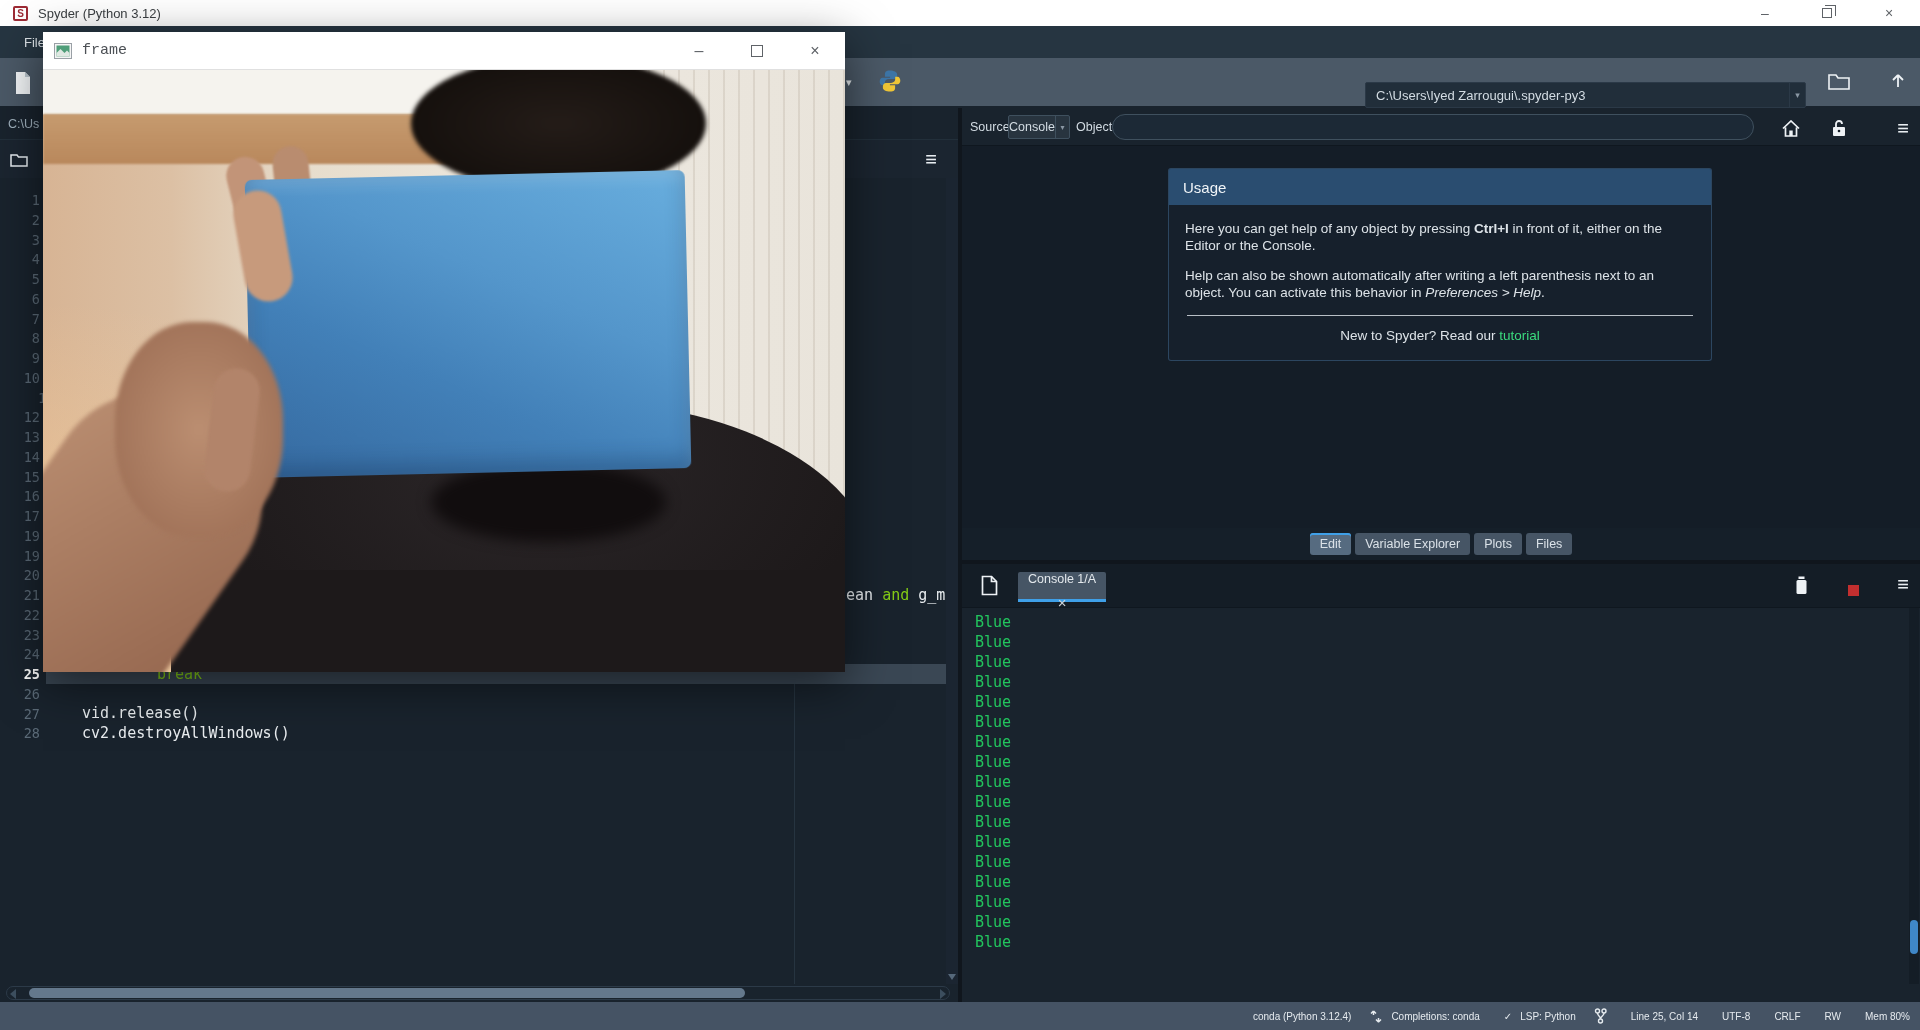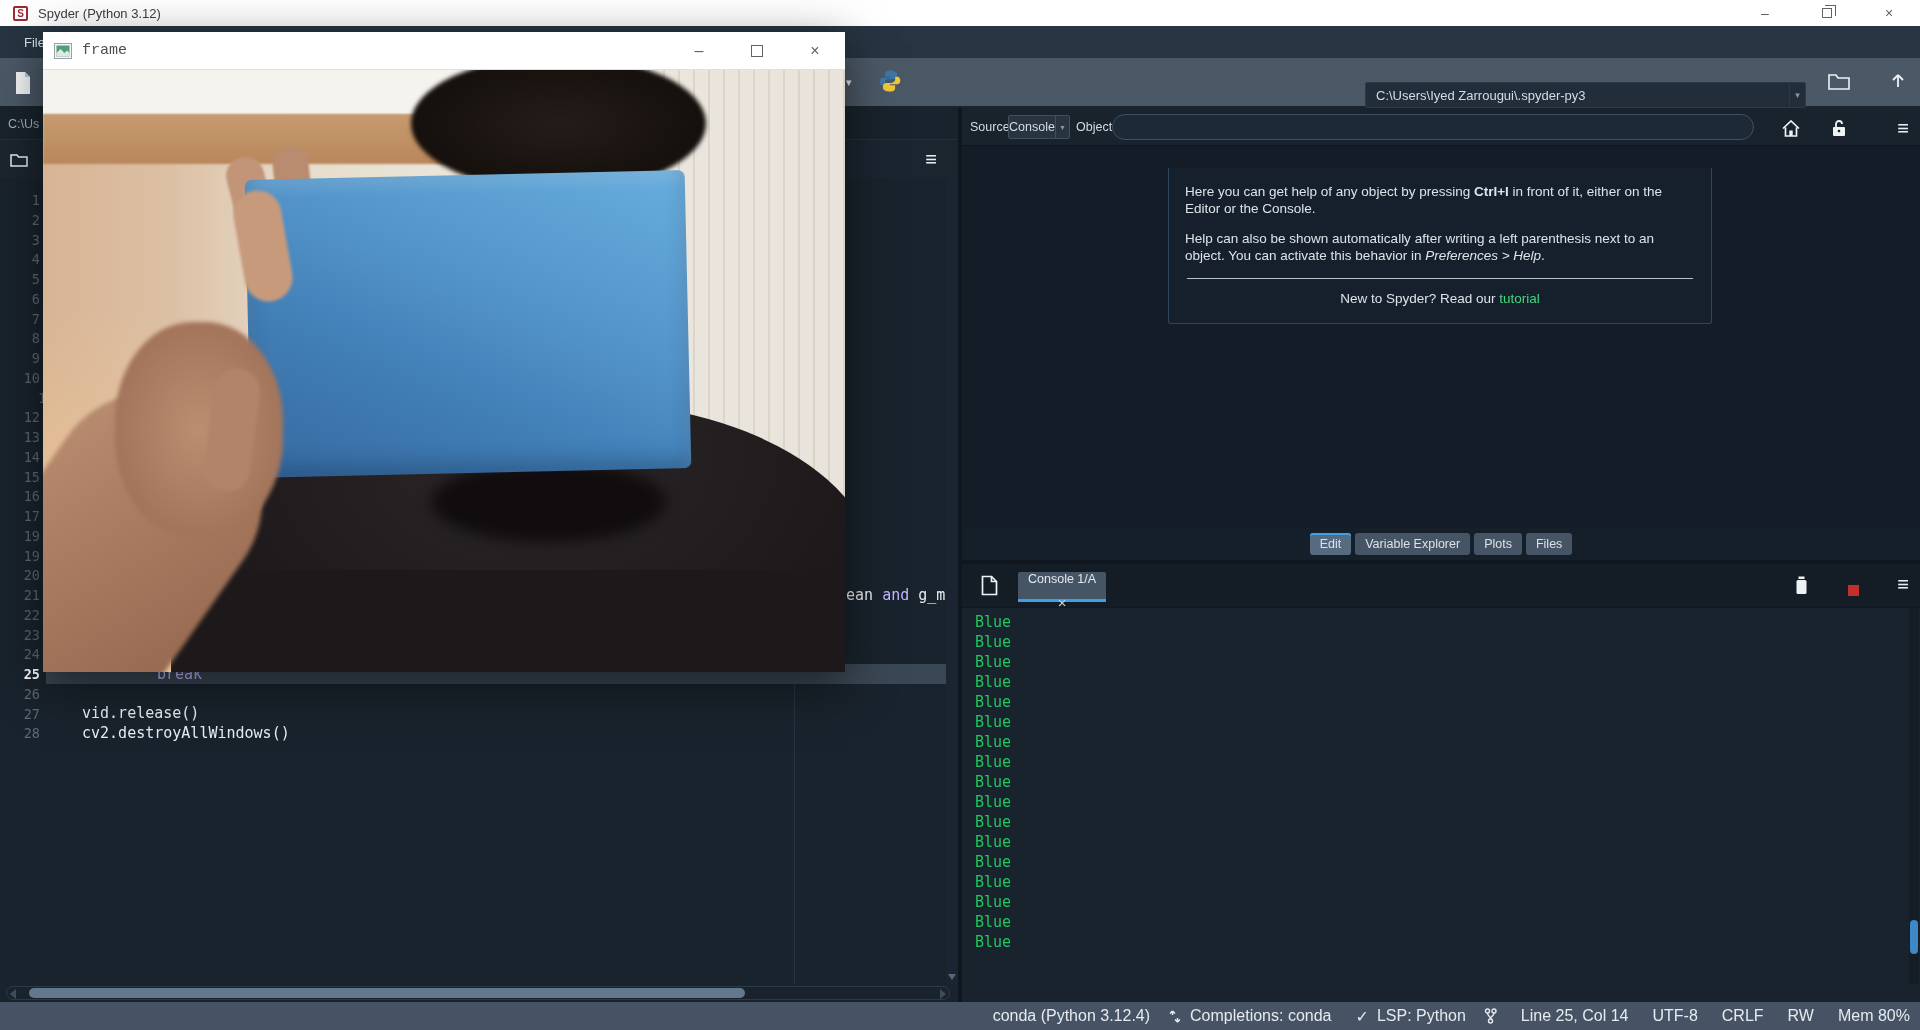--- a/index.html
+++ b/index.html
@@ -46,21 +46,21 @@
                    border-bottom:1px solid #222f3a; color:#9fb0bc; font-size:12.5px;
                    display:flex; align-items:center; padding-left:8px; }
   .ed-tabrow { position:absolute; left:0; top:32px; width:958px; height:38px; background:#1b2530; }
   .gutter-num { position:absolute; width:44px; text-align:right; padding-right:4px; height:20px; line-height:20px;
                 font-family:"DejaVu Sans Mono", monospace; font-size:13.5px; color:#5b6a77; }
   .gutter-num.current { color:#ffffff; font-weight:bold; }
   .code-ruler { position:absolute; left:794px; top:70px; width:1px; height:806px; background:#263440; }
   .current-line { position:absolute; left:46px; top:556px; width:900px; height:20px; background:#3a4754; }
   .code-line { position:absolute; height:20px; line-height:20px; font-family:"DejaVu Sans Mono", monospace;
                font-size:15px; color:#e8ecef; white-space:pre; }
-  .kw { color:#c4b5fd; }
+  .kw { color:#84cc16; }
   .h-scrollbar { position:absolute; left:6px; top:878px; width:944px; height:14px; background:#19232d;
                  border:1px solid #2c3a48; border-radius:7px; }
   .h-thumb { position:absolute; left:22px; top:1px; width:716px; height:10px; background:#64788c; border-radius:5px; }
   .h-arrow { position:absolute; top:2px; width:0; height:0; border-top:5px solid transparent; border-bottom:5px solid transparent; }
   .h-arrow.left { left:3px; border-right:6px solid #3c4e5e; }
   .h-arrow.right { right:3px; border-left:6px solid #3c4e5e; }
   .v-scrollbar { position:absolute; left:946px; top:70px; width:12px; height:806px; background:#1b2531; }
   .v-arrow-down { position:absolute; left:2px; bottom:4px; width:0; height:0; border-left:4px solid transparent;
                   border-right:4px solid transparent; border-top:6px solid #55687a; }
 
@@ -100,21 +100,21 @@
                  display:flex; align-items:center; padding:0 10px; gap:8px;flex-direction:column; }
   .console-tab .close-x { font-size:15px; color:#ced5da; }
   .red-square { width:11px; height:11px; background:#c22f2f; }
   .console-output { position:absolute; left:0; top:44px; width:940px; padding:4px 0 0 13px; }
   .console-line { height:20px; line-height:20px; font-family:"DejaVu Sans Mono", monospace; font-size:15px; color:#22c55e; }
   .console-scroll { position:absolute; right:1px; top:44px; width:10px; height:376px; background:#141d26; }
   .console-thumb { position:absolute; left:1px; top:312px; width:8px; height:34px; background:#3f87c7; border-radius:4px; }
 
   
   .statusbar { position:absolute; left:0; top:1002px; width:1920px; height:28px; background:#455364;
-               display:flex; align-items:center; justify-content:flex-end; color:#e6ebef; font-size:16px; padding-right:10px; }
+               display:flex; align-items:center; justify-content:flex-end; color:#e6ebef; font-size:10px; padding-right:10px; }
   .sb-item { margin-left:24px; white-space:nowrap; }
   .sb-icon { margin-left:18px; display:flex; align-items:center; }
   .sb-after-icon { margin-left:8px; }
 
   
   .frame-window { position:absolute; left:43px; top:32px; width:802px; height:640px; z-index:30;
                   box-shadow:0 12px 45px rgba(0,0,0,.55); background:#fff; }
   .frame-titlebar { position:relative; width:802px; height:38px; background:#ffffff; border-bottom:1px solid #e0e0e0;
                     display:flex; align-items:center; }
   .frame-title { font-size:15px; color:#4d5156; margin-left:10px;font-family:Liberation Mono, monospace; }
@@ -286,20 +286,21 @@
             <rect x="2" y="8" width="12" height="9" fill="#eef2f5" rx="1"></rect>
             <path d="M5 8V5a3 3 0 016 0" fill="none" stroke="#eef2f5" stroke-width="1.8"></path>
             <circle cx="8" cy="12" r="1.3" fill="#141d26"></circle>
           </svg>
       </div>
       <div class="pane-icon burger" style="left:930px;">≡</div>
     </div>
 
     <div class="help-content">
       <div class="usage-card">
+        <div class="usage-head">Usage</div>
         <div class="usage-body">
           <p><span>Here you can get help of any object by pressing </span><b>Ctrl+I</b><span> in front of it, either on the Editor or the Console.</span></p>
           <p><span>Help can also be shown automatically after writing a left parenthesis next to an object. You can activate this behavior in </span><i>Preferences &gt; Help</i><span>.</span></p>
           <hr class="usage-hr">
           <div class="usage-footer"><span>New to Spyder? Read our </span><span class="link-green">tutorial</span></div>
         </div>
       </div>
     </div>
 
     <div class="tabs-row" style="top:420px;">

